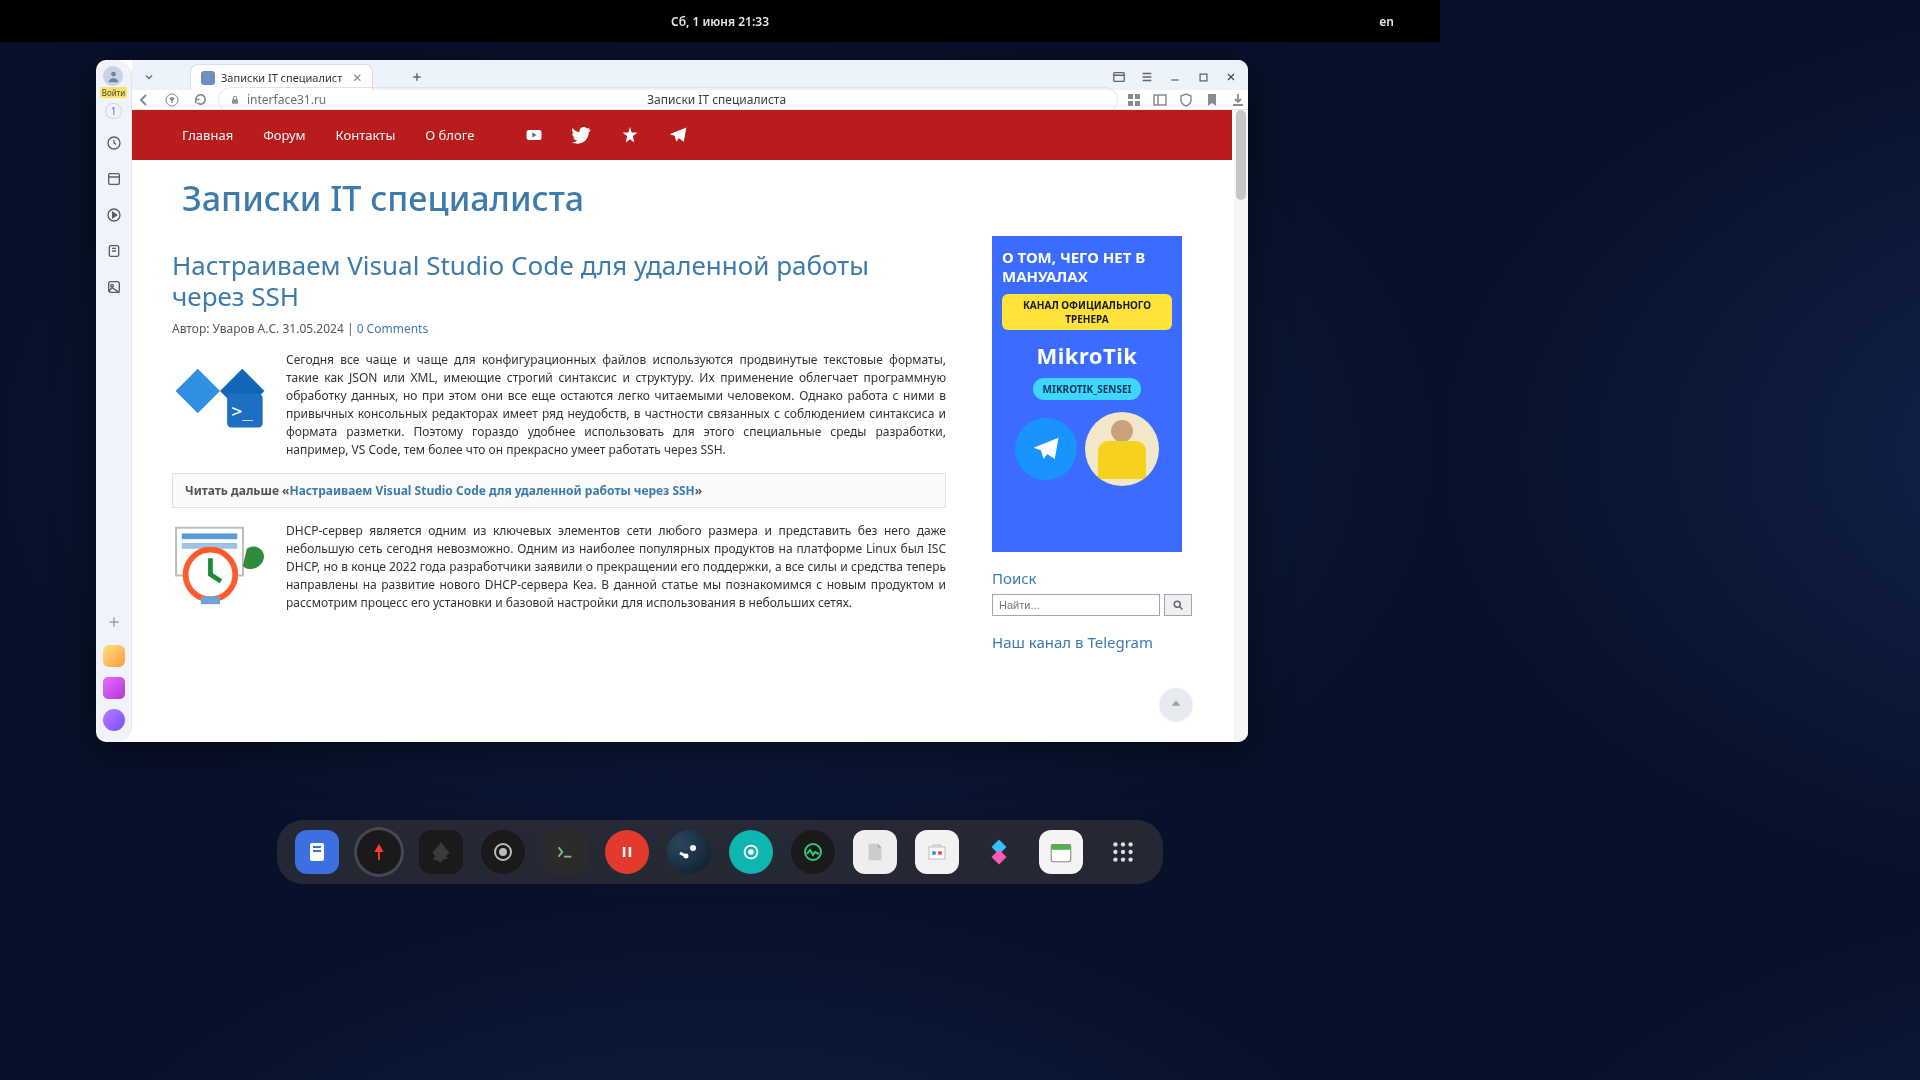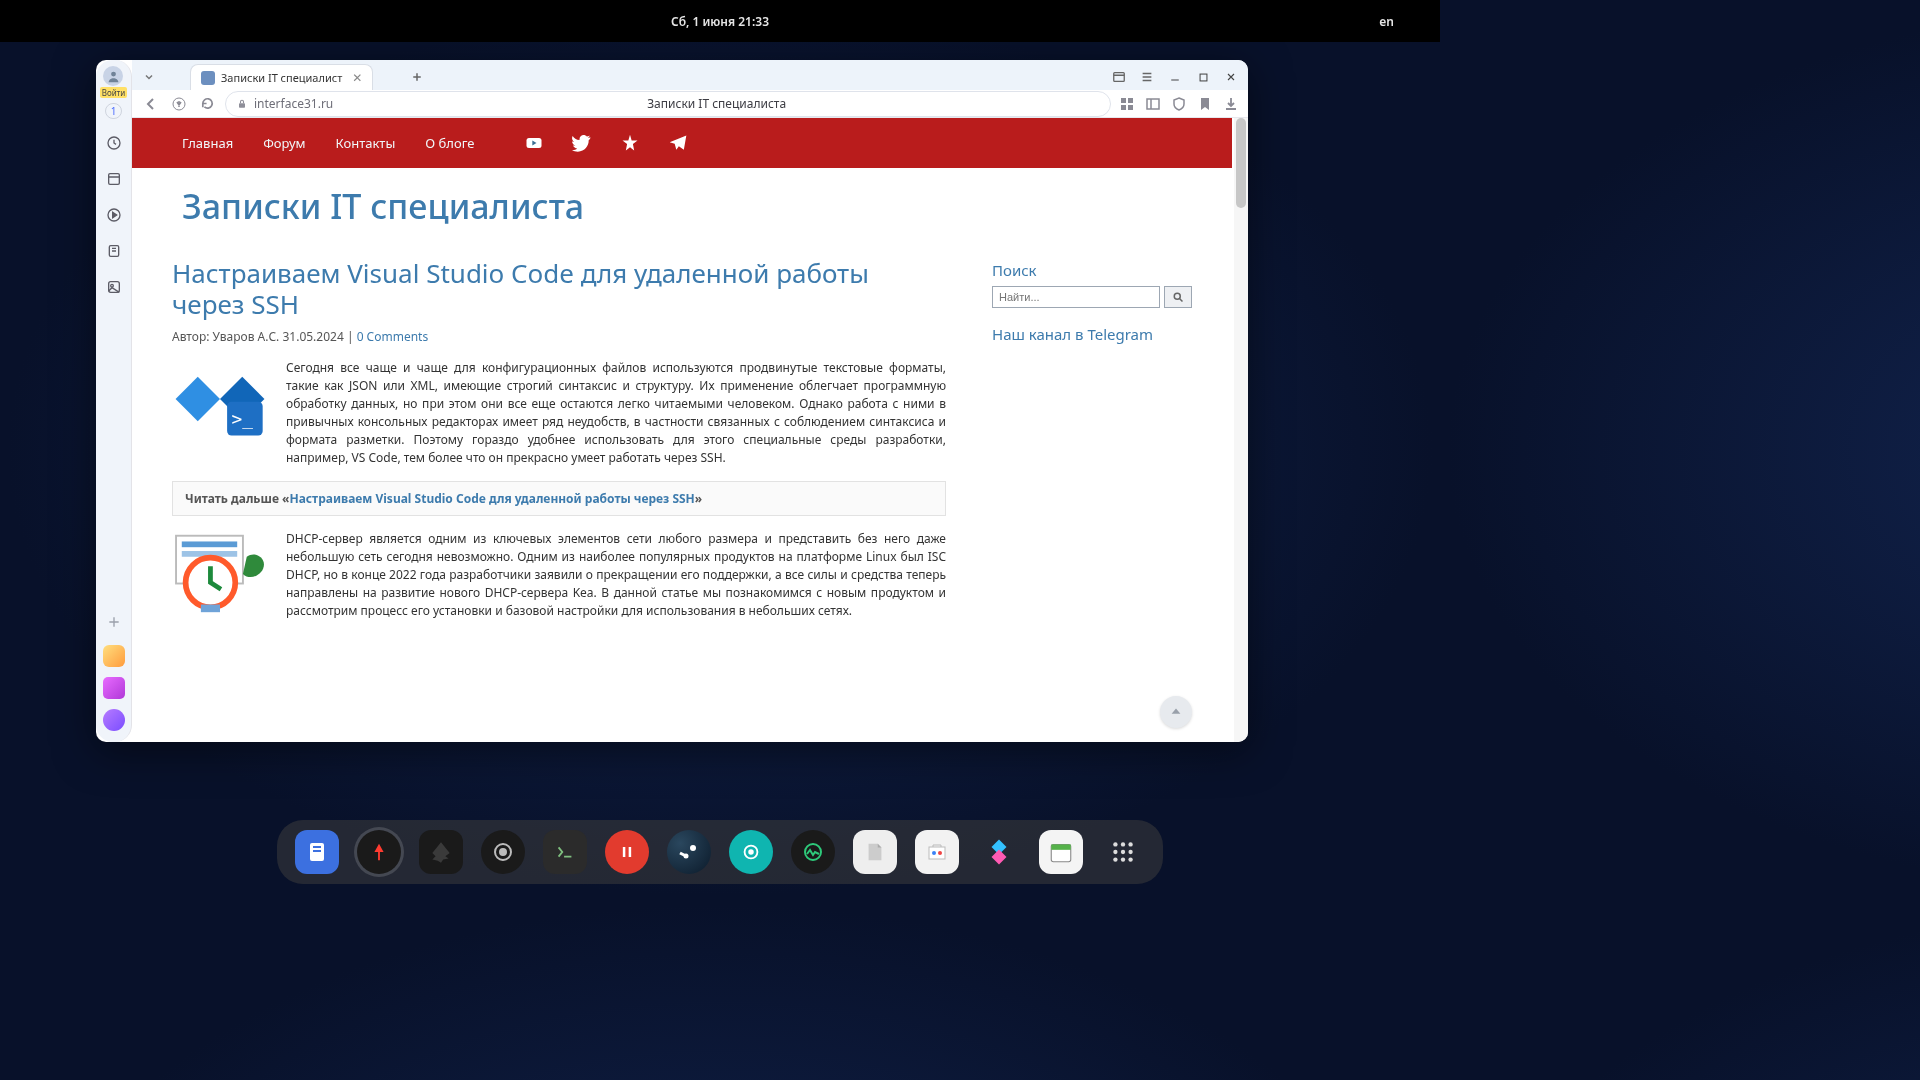--- a/index.html
+++ b/index.html
@@ -77,22 +77,22 @@
 }
 .tab .close { color:#888; font-size:12px; margin-left:4px;}
 .tab-favicon { width:14px; height:14px; border-radius:3px; background:#6c8fbf; }
 .chev-down { width:22px; height:18px; display:flex;align-items:center;justify-content:center; color:#888; margin-left:6px; margin-bottom:4px;}
 .newtab { width:20px; height:20px; display:flex;align-items:center;justify-content:center; color:#666; margin-left:10px; margin-bottom:3px; }
 .win-controls { margin-left:auto; display:flex; gap:6px; padding-right:6px; align-items:center; margin-bottom:4px;}
 .win-controls .wc { width:22px; height:18px; display:flex;align-items:center;justify-content:center; color:#555;}
 
 
 .addr-row {
-  height: 28px; background:#fff; border-bottom:1px solid #e7e8ee;
-  display:flex; align-items:center; gap:8px; padding:0 9px;
+  height: 20px; background:#fff; border-bottom:1px solid #e7e8ee;
+  display:flex; align-items:center; gap:8px; padding:0 2px;
 }
 .nav-btn { width:20px; height:20px; display:flex;align-items:center;justify-content:center; color:#7b7b86;}
 .addrbar {
   flex:1; display:flex; align-items:center;
   border:1px solid #dfe3eb; border-radius:18px; height:26px; padding:0 10px;
 }
 .addrbar .lock { color:#7b7b86; margin-right:6px;}
 .addrbar .url { font-size:12px; color:#6e6e78; }
 .addrbar .page-title { flex:1; text-align:center; font-size:12px; color:#3d3d44;}
 .right-icons { display:flex; gap:10px; color:#8a8a94;}
@@ -468,20 +468,34 @@
                       <rect x="30" y="78" width="20" height="8" fill="#6fa3d8"></rect>
                       <path d="M78 28c8-6 18 0 18 8 0 10-14 18-22 10" fill="#2f8a3b"></path>
                     </svg>
                 </div>
                 <div class="article-text">DHCP-сервер является одним из ключевых элементов сети любого размера и представить без него даже небольшую сеть сегодня невозможно. Одним из наиболее популярных продуктов на платформе Linux был ISC DHCP, но в конце 2022 года разработчики заявили о прекращении его поддержки, а все силы и средства теперь направлены на развитие нового DHCP-сервера Kea. В данной статье мы познакомимся с новым продуктом и рассмотрим процесс его установки и базовой настройки для использования в небольших сетях.</div>
               </div>
             </div>
           </div>
 
           <div class="sidebar">
+            <div class="banner">
+              <div class="top-txt">О ТОМ, ЧЕГО НЕТ В МАНУАЛАХ</div>
+              <div class="chip-yellow">КАНАЛ ОФИЦИАЛЬНОГО ТРЕНЕРА</div>
+              <div class="mikrotik">MikroTik</div>
+              <div class="chip-cyan">MIKROTIK_SENSEI</div>
+              <div class="banner-bottom">
+                <div class="tg-circle">
+                  <svg viewBox="0 0 24 24" width="30" height="30" fill="#fff">
+                      <path d="M22 3L2 11l6 2 2 7 3-4 6 4z"></path>
+                    </svg>
+                </div>
+                <div class="person-circle"></div>
+              </div>
+            </div>
             <div class="side-heading">Поиск</div>
             <div class="search-row">
               <input placeholder="Найти..." style="">
               <button>
                 <svg viewBox="0 0 16 16" width="12" height="12" fill="none" stroke="#666" stroke-width="2">
                     <circle cx="7" cy="7" r="4"></circle>
                     <path d="M10 10l4 4"></path>
                   </svg>
               </button>
             </div>

